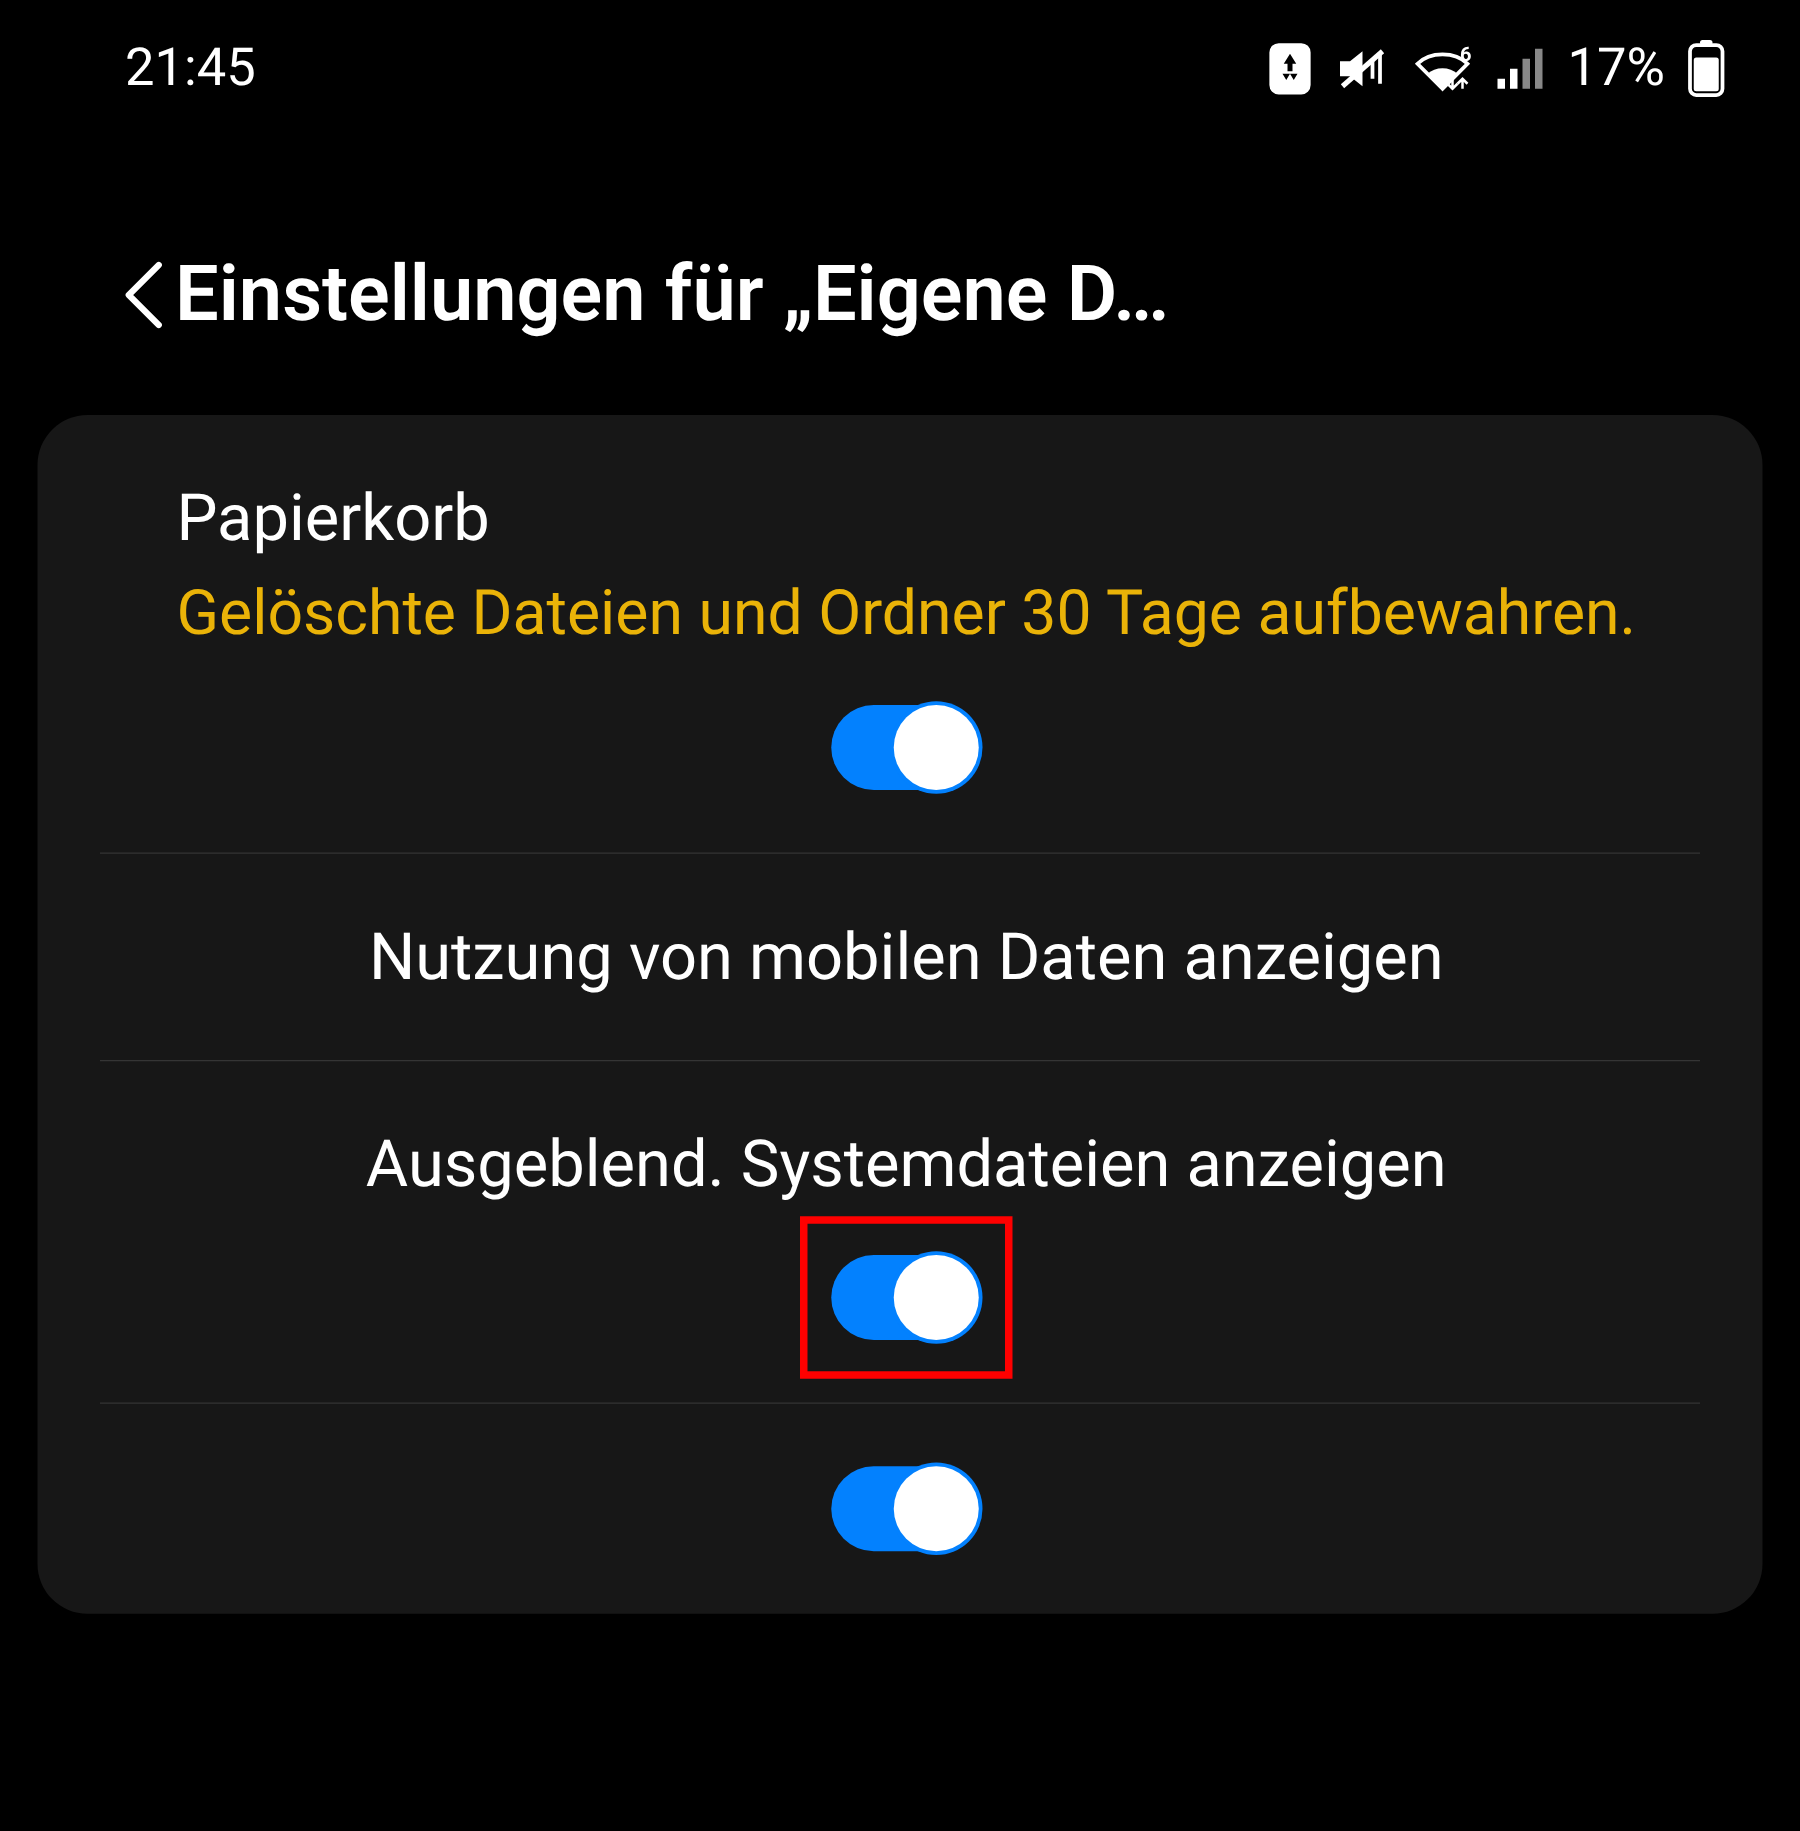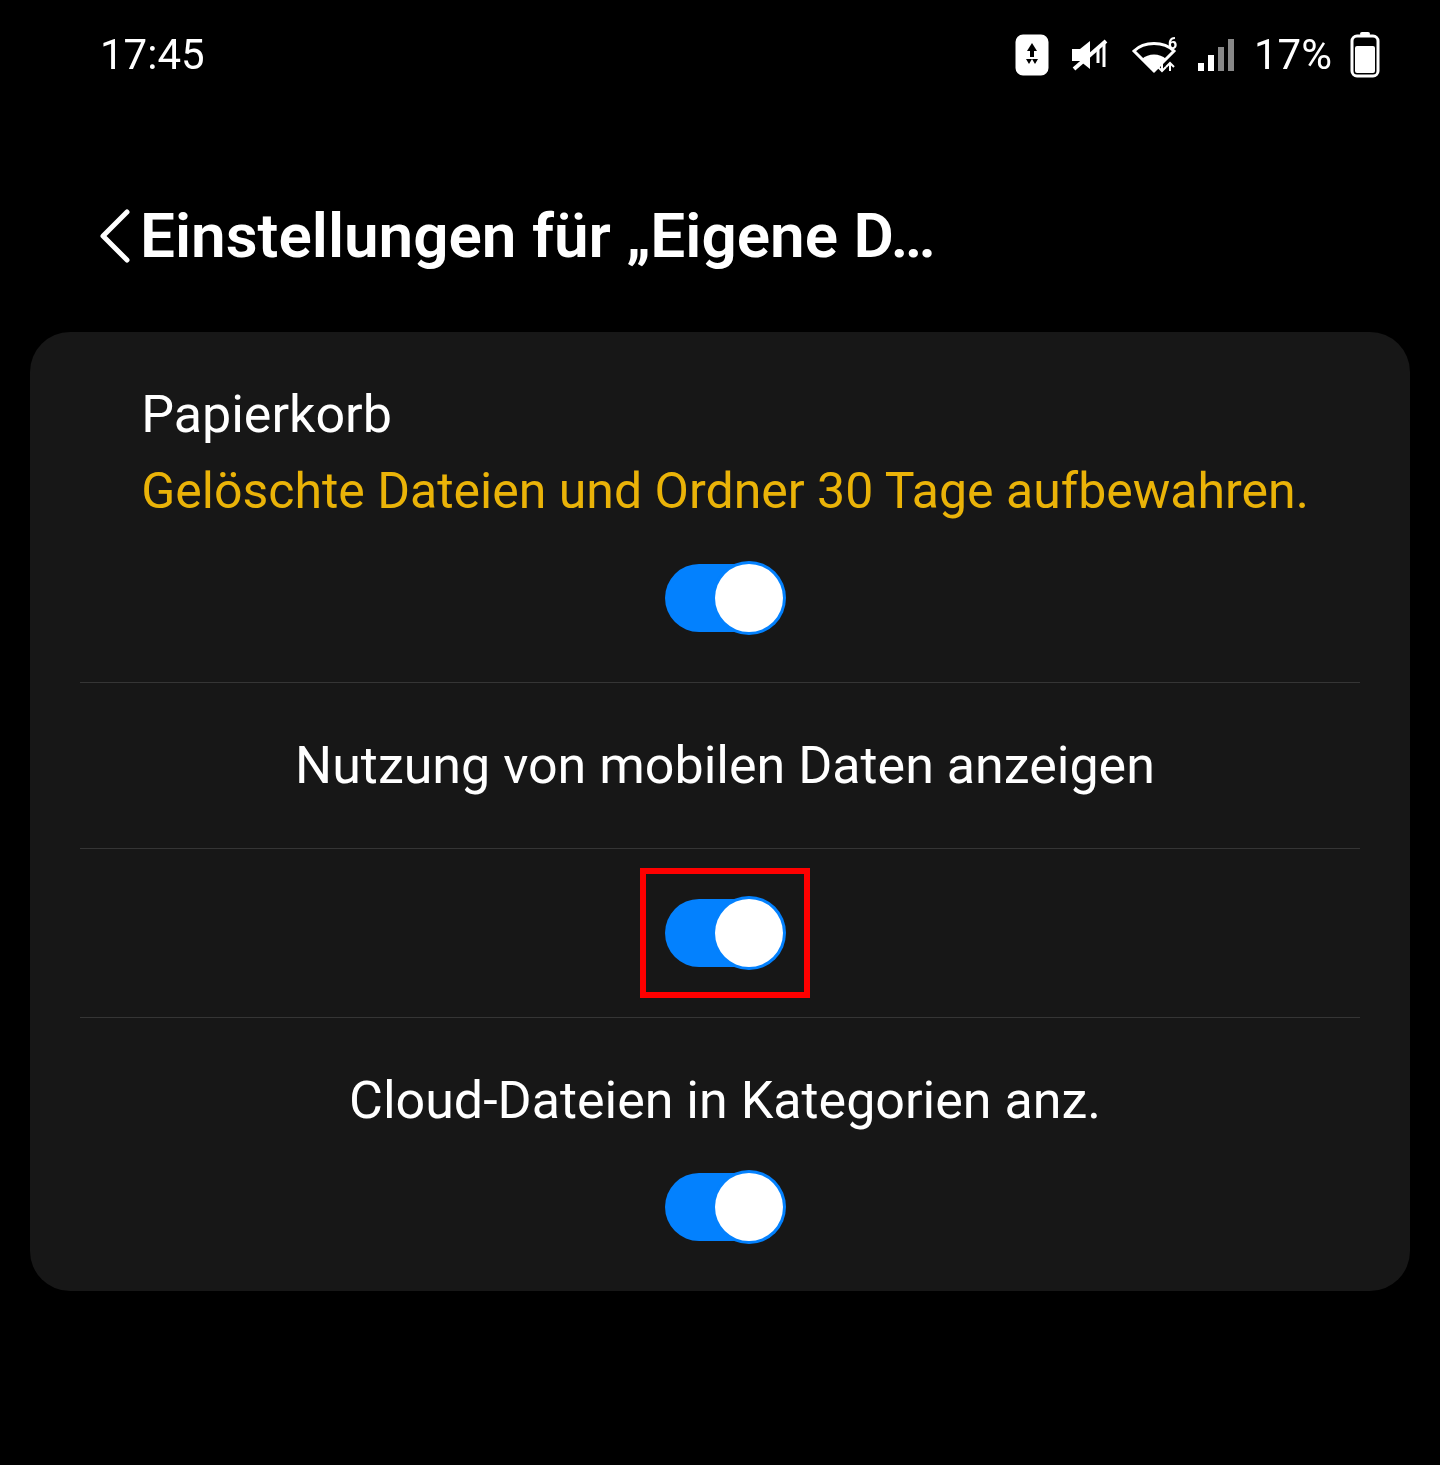--- a/index.html
+++ b/index.html
@@ -126,21 +126,21 @@
     }
     .toggle-wrapper {
       position: relative;
     }
   </style>
 </head>
 <body>
 
 <div class="status-bar">
   <div class="status-left">
-    <span>17:45</span>
+    <span>21:45</span>
   </div>
   <div class="status-right">
     <span class="status-icon">
       <svg width="36" height="44" viewBox="0 0 36 44" fill="none">
         <rect x="3" y="3" width="30" height="38" rx="6" stroke="#ffffff" stroke-width="3" fill="#ffffff"></rect>
         <path d="M18 10 L13 18 L16 18 L16 24 L20 24 L20 18 L23 18 Z M12 26 L18 26 L15 31 Z M24 26 L18 26 L21 31 Z" fill="#000000"></path>
       </svg>
     </span>
     <span class="status-icon">
       <svg width="44" height="40" viewBox="0 0 44 40" fill="none">
@@ -202,31 +202,31 @@
 
   <div class="setting-item">
     <div class="setting-text">
       <div class="setting-title">Nutzung von mobilen Daten anzeigen</div>
     </div>
   </div>
 
   <div class="divider"></div>
 
   <div class="setting-item">
+    <div class="setting-text">
+      <div class="setting-title">Ausgeblend. Systemdateien anzeigen</div>
+    </div>
     <div class="toggle-wrapper highlighted">
       <div class="toggle">
         <div class="toggle-knob"></div>
       </div>
     </div>
   </div>
 
   <div class="divider"></div>
 
   <div class="setting-item">
-    <div class="setting-text">
-      <div class="setting-title">Cloud-Dateien in Kategorien anz.</div>
-    </div>
     <div class="toggle">
       <div class="toggle-knob"></div>
     </div>
   </div>
 
 </div>
 
 </body></html>

